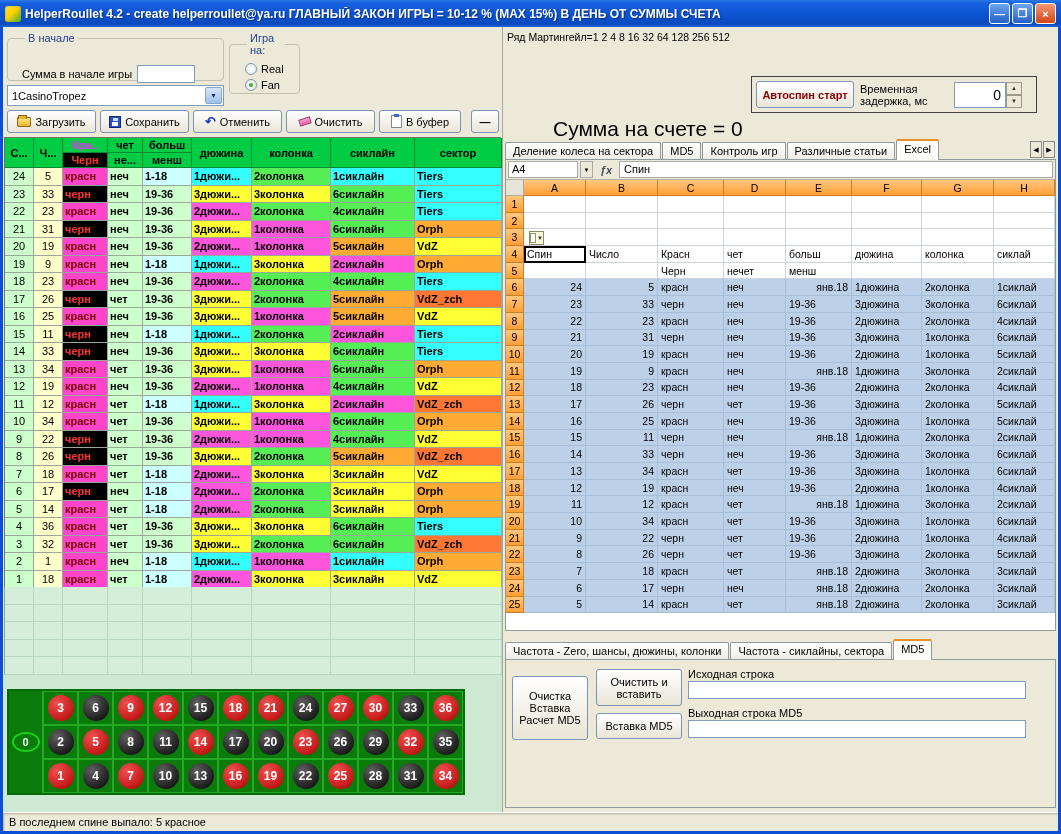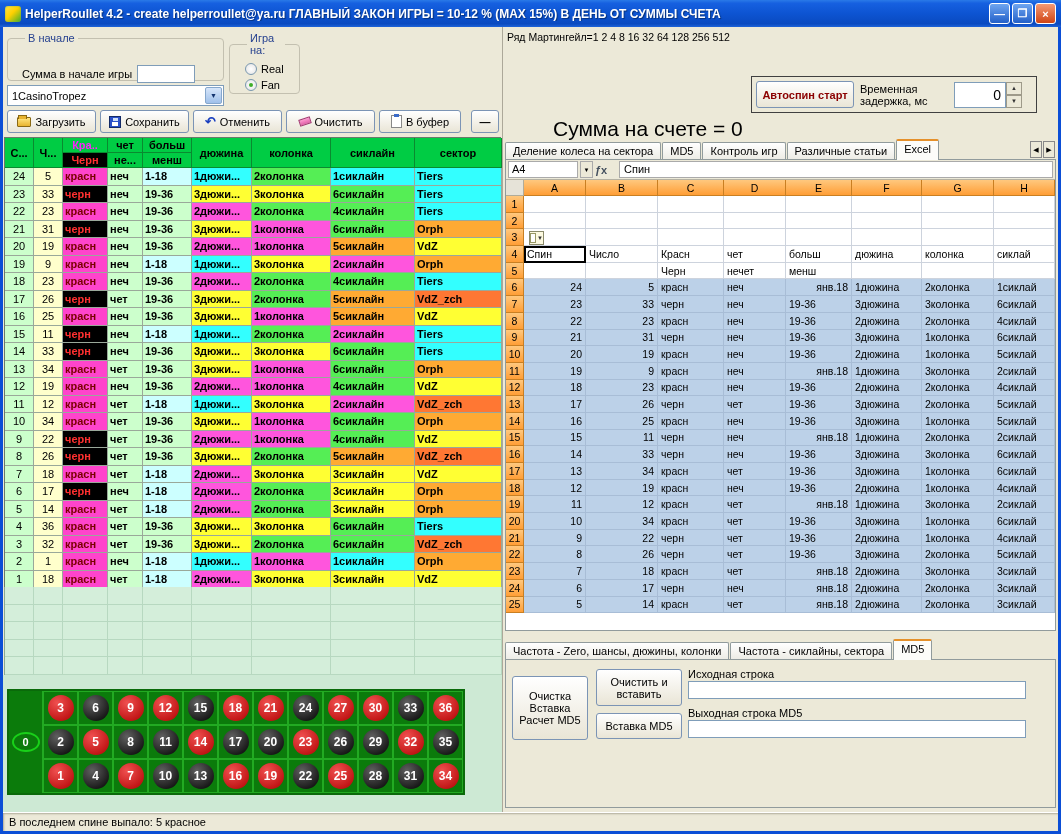--- a/index.html
+++ b/index.html
@@ -82,21 +82,21 @@
 .balance{position:absolute;left:6px;top:90px;font-size:21px;font-weight:normal;margin-left:44px;}
 .tabstrip{position:absolute;left:2px;top:112px;right:26px;height:21px;display:flex;align-items:flex-end;}
 .tab{height:18px;padding:2px 7px 0;border:1px solid #919b9c;border-bottom:none;border-radius:2px 2px 0 0;background:linear-gradient(#fff,#ecebe4);margin-right:1px;white-space:nowrap;}
 .tab.on{height:21px;background:#fcfcf9;border-top:2px solid #e5902a;position:relative;z-index:2;}
 .tabarrows{position:absolute;right:3px;top:114px;display:flex;gap:1px;}
 .tarr{width:12px;height:17px;border:1px solid #888;background:#ece9d8;font-size:7px;display:flex;align-items:center;justify-content:center;}
 .xlpanel{position:absolute;left:2px;top:132px;right:2px;height:472px;border:1px solid #919b9c;background:#fff;display:flex;flex-direction:column;z-index:1;}
 .fxbar{flex:0 0 20px;background:#ece9d8;border-bottom:1px solid #b5b2a4;display:flex;align-items:center;padding:1px 2px;gap:2px;}
 .namebox{width:70px;height:17px;background:#fff;border:1px solid #aaa;padding:0 3px;line-height:15px;}
 .nbarrow{width:13px;height:17px;border:1px solid #aaa;background:#ece9d8;font-size:6px;display:flex;align-items:center;justify-content:center;}
-.fxbtn{width:22px;text-align:left;color:#44505e;font-weight:bold;}
+.fxbtn{width:22px;text-align:center;font-style:italic;color:#44505e;font-weight:bold;}
 .fxfield{flex:1;height:17px;background:#fff;border:1px solid #aaa;padding:0 4px;line-height:15px;}
 .xlwrap{flex:1;overflow:hidden;position:relative;}
 .xlgrid{display:grid;grid-template-columns:18px 62px 72px 66px 62px 66px 70px 72px 61px;grid-template-rows:16px;grid-auto-rows:16.7px;font-size:10.5px;}
 .xh{background:linear-gradient(#ffc87e,#ff9e36);border-right:1px solid #c97f22;border-bottom:1px solid #c97f22;display:flex;align-items:center;justify-content:center;overflow:hidden;}
 .xh.corner{background:#e6e3d8;border-right-color:#b0ac9a;border-bottom-color:#b0ac9a;}
 .xc{background:#fff;border-right:1px solid #cdd3dd;border-bottom:1px solid #cdd3dd;display:flex;align-items:center;padding:0 3px;overflow:hidden;white-space:nowrap;}
 .xc.num{justify-content:flex-end;}
 .xc.sel{background:#bcd1e8;border-color:#a8bdd6;}
 .xc.active{outline:2px solid #000;outline-offset:-2px;background:#fff;}
 .pastebtn{position:absolute;left:23px;top:51px;width:15px;height:14px;background:#fdfae1;border:1px solid #8a8a6a;display:flex;align-items:center;justify-content:center;gap:1px;font-size:6px;color:#333;}

